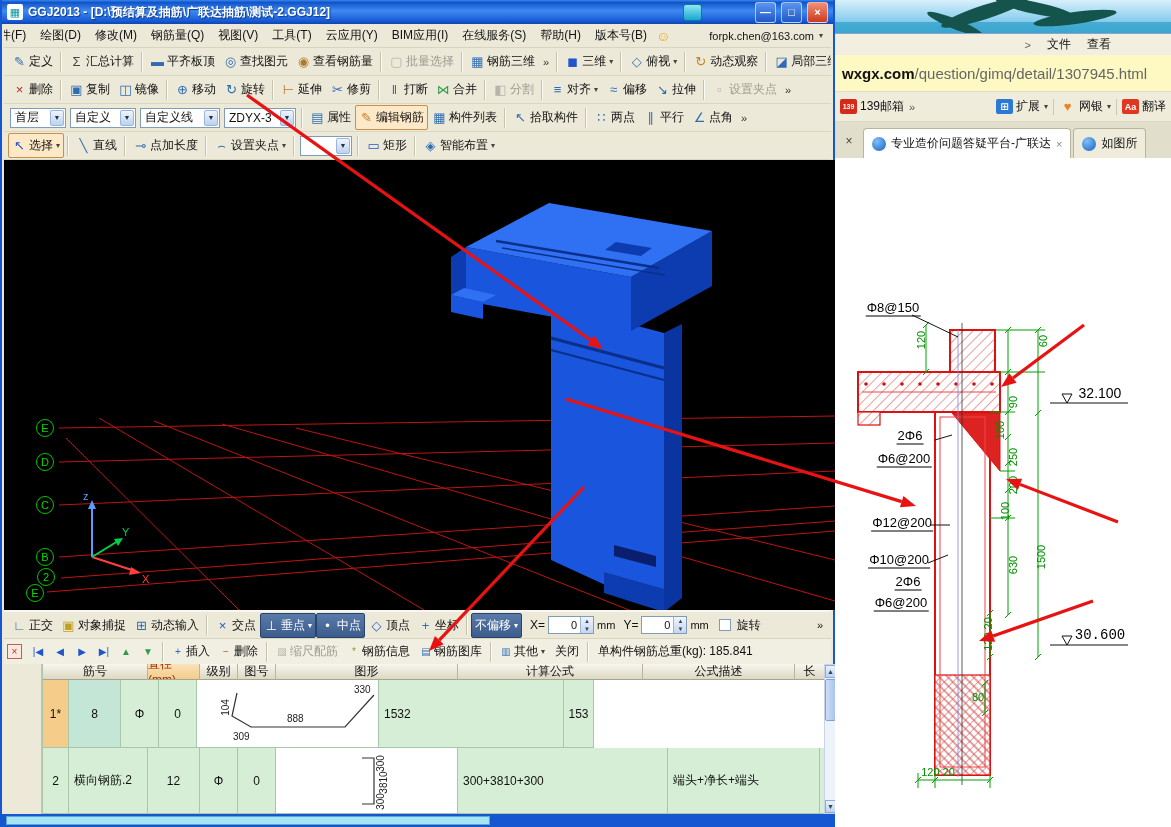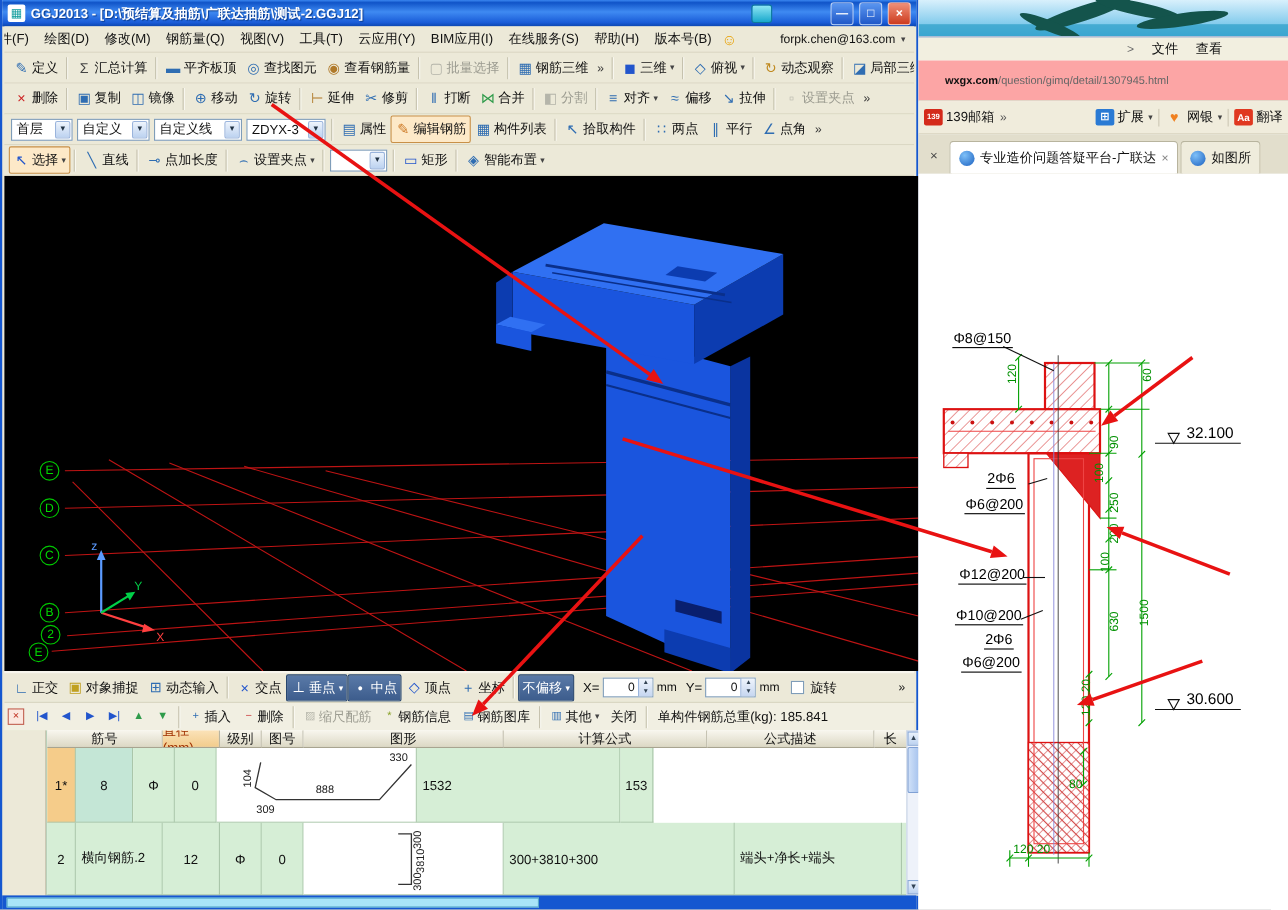--- a/index.html
+++ b/index.html
@@ -91,22 +91,22 @@
   background:linear-gradient(90deg,#cfe0f8,#a8c4ee)}
 .bottomstrip{position:absolute;left:0;top:814px;width:100%;height:13px;background:#1557d0}
 .cyaninner{position:absolute;left:4px;top:2px;width:484px;height:9px;background:#a8e4f8;border:1px solid #58aacc}
 
 
 #browser{position:absolute;left:835px;top:0;width:336px;height:827px;background:#fff}
 .wallpaper{position:absolute;left:0;top:0;width:336px;height:33px;overflow:hidden}
 .b-menubar{position:absolute;left:0;top:33px;width:336px;height:22px;background:#f2efe0;border-top:1px solid #8aa4cc;
   display:flex;align-items:center;justify-content:flex-end;gap:16px;padding-right:60px;font-size:12px}
 .b-chev{color:#666;font-size:11px}
-.b-urlrow{position:absolute;left:0;top:55px;width:336px;height:37px;background:#fca5a5;border-bottom:1px solid #e0dccc;
-  display:flex;align-items:center;padding-left:24px;font-size:10px;overflow:hidden;white-space:nowrap}
+.b-urlrow{position:absolute;left:0;top:55px;width:336px;height:37px;background:#fef9c3;border-bottom:1px solid #e0dccc;
+  display:flex;align-items:center;padding-left:7px;font-size:15px;overflow:hidden;white-space:nowrap}
 .uhost{font-weight:bold;color:#111}
 .upath{color:#666}
 .b-bmrow{position:absolute;left:0;top:92px;width:336px;height:30px;background:#f0ecdc;border-bottom:1px solid #dcd8c4;
   display:flex;align-items:center;padding:0 5px;font-size:12px;gap:5px;overflow:hidden;white-space:nowrap}
 .bm{display:inline-flex;align-items:center;gap:3px;flex:0 0 auto}
 .bmico{display:inline-flex;align-items:center;justify-content:center;width:17px;height:15px;border-radius:2px;
   color:#fff;font-size:8px;font-weight:bold;flex:0 0 auto}
 .bmico.mail{background:#d42a1a;font-size:7px}
 .bmico.ext{background:#2a7ad4;font-size:10px}
 .bmico.bank{background:transparent;color:#f08020;font-size:13px}
@@ -776,23 +776,23 @@
       <div class="dl dim rot" style="left: 1013px; top: 457px;">250</div>
       <div class="dl rebar" style="left: 904px; top: 459px;">Φ6@200</div>
       <div class="dl dim rot" style="left: 1013px; top: 485px;">200</div>
       <div class="dl dim rot" style="left: 1005px; top: 511px;">100</div>
       <div class="dl rebar" style="left: 902px; top: 523px;">Φ12@200</div>
       <div class="dl rebar" style="left: 899px; top: 560px;">Φ10@200</div>
       <div class="dl dim rot" style="left: 1013px; top: 565px;">630</div>
       <div class="dl dim rot" style="left: 1041px; top: 557px;">1500</div>
       <div class="dl rebar" style="left: 908px; top: 582px;">2Φ6</div>
       <div class="dl rebar" style="left: 901px; top: 603px;">Φ6@200</div>
-      <div class="dl elev" style="left: 1100px; top: 635px;">30.600</div>
+      <div class="dl elev" style="left: 1100px; top: 635px; font-family: Liberation Mono, monospace;">30.600</div>
       <div class="dl dim rot" style="left: 988px; top: 634px;">120 20</div>
-      <div class="dl dim" style="left: 978px; top: 697px; margin-top: 16px;">80</div>
+      <div class="dl dim" style="left: 978px; top: 697px;">80</div>
       <div class="dl dim" style="left: 938px; top: 772px;">120 20</div>
     </div>
   <svg id="arrow-svg" width="1171" height="827">
       <g>
         <line x1="247" y1="95" x2="590.7893645841461" y2="340.2879174280144" stroke="#e81212" stroke-width="3.2"></line>
         <polygon points="603,349 587.3045315553519,345.1721715943559 594.2741976129404,335.4036632616729" fill="#e81212"></polygon>
       </g>
       <g>
         <line x1="566" y1="399" x2="901.655362903597" y2="501.61463951624256" stroke="#e81212" stroke-width="3.2"></line>
         <polygon points="916,506 899.9012187100941,507.35249435480375 903.4095070971,495.87678467768137" fill="#e81212"></polygon>

